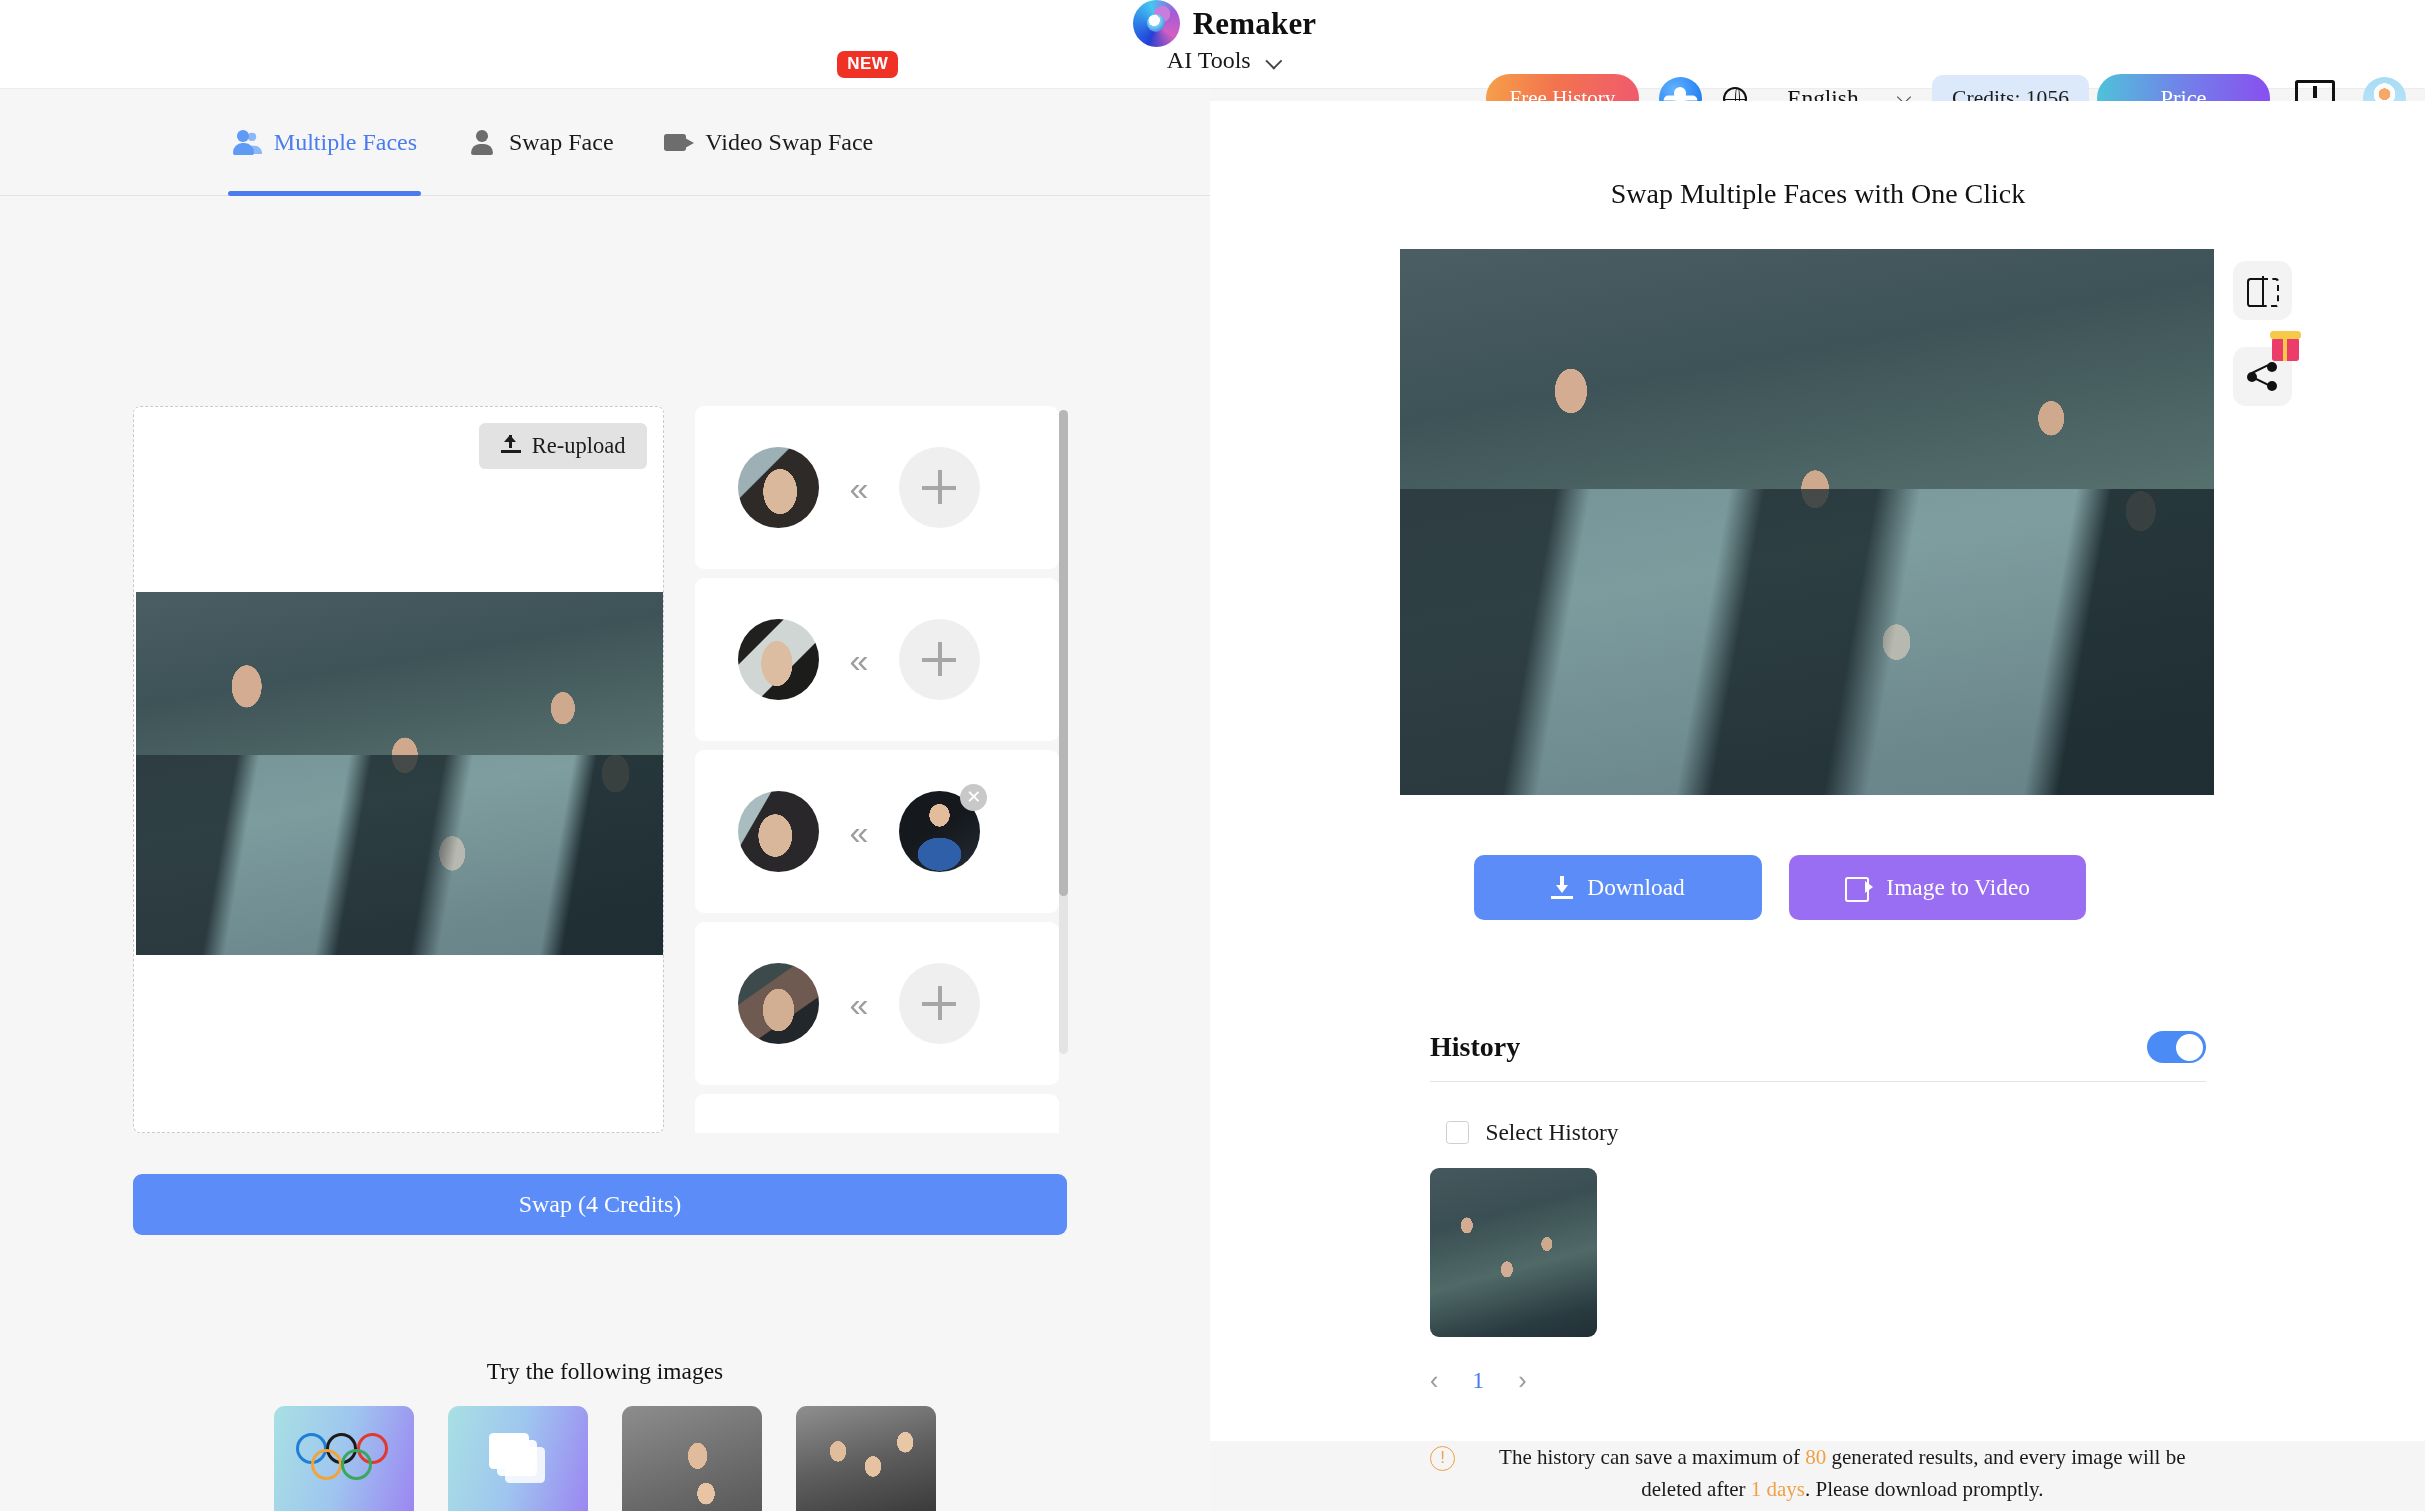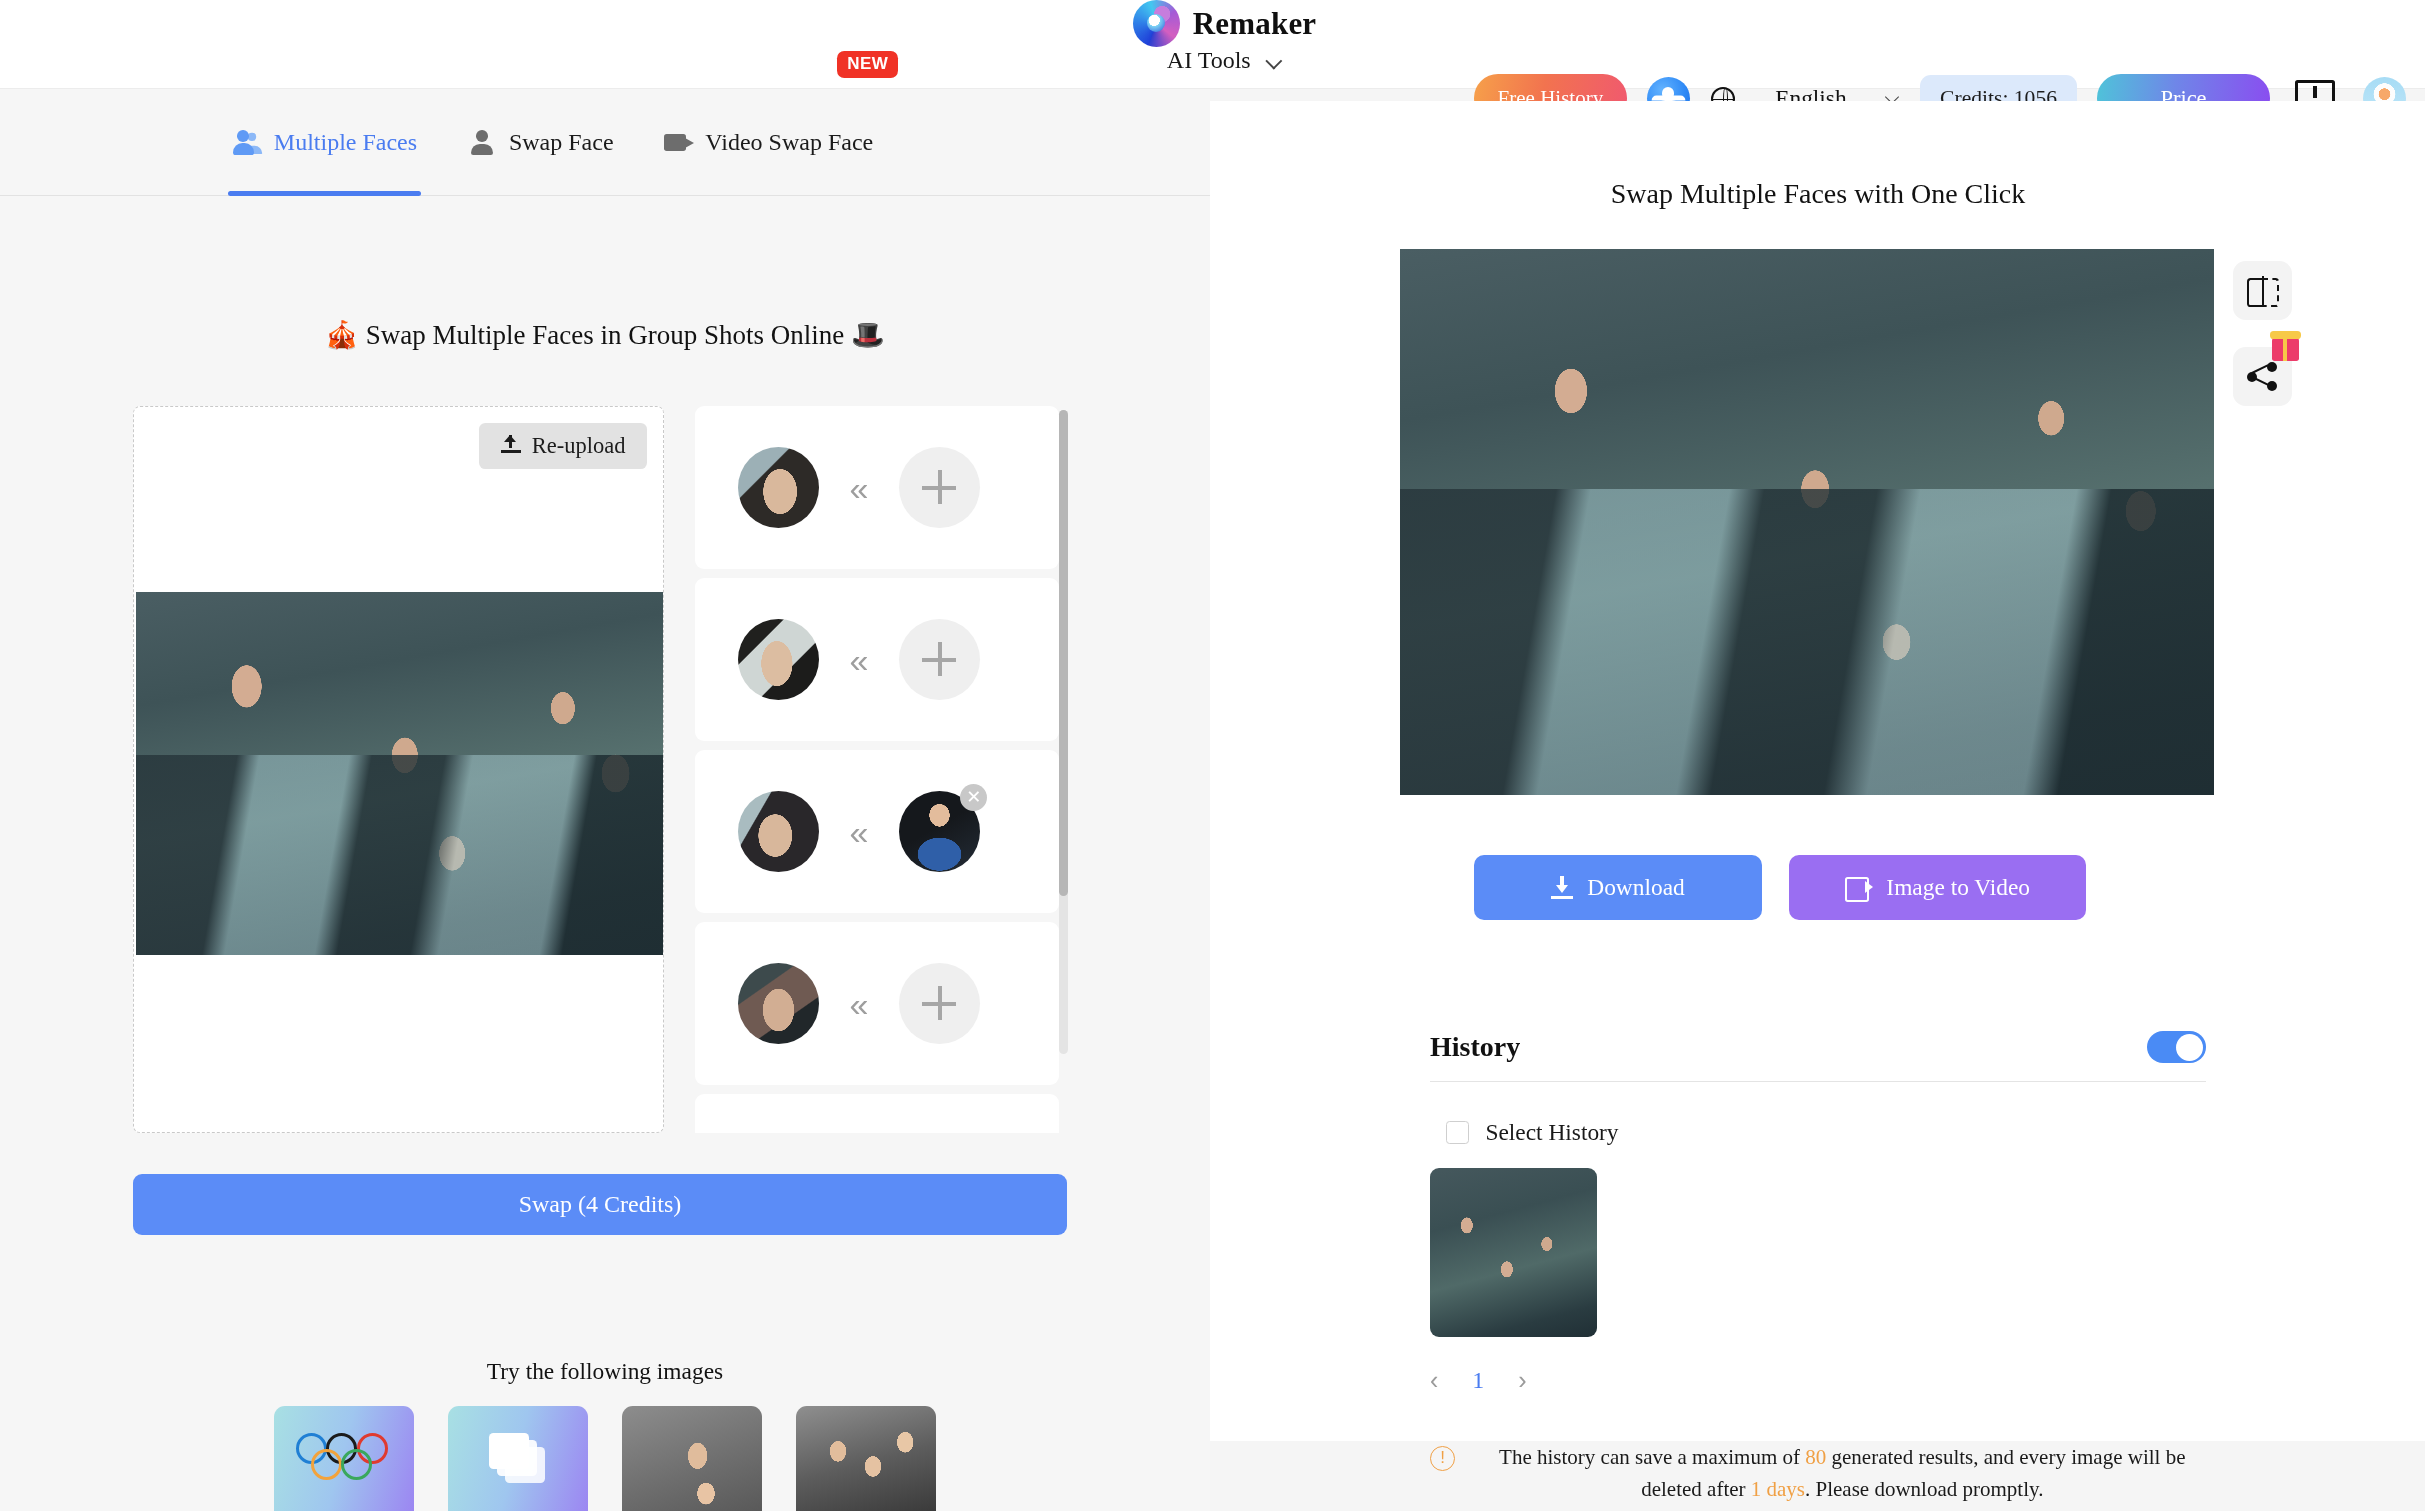--- a/index.html
+++ b/index.html
@@ -66,21 +66,21 @@
     position: relative; margin-right: 9px; flex: 0 0 auto;
   }
   .globe::before { content:""; position:absolute; left:-1.8px; top:10px; width:24px; height:1.8px; background:#111; }
   .globe::after { content:""; position:absolute; left:10px; top:-1.8px; width:2.7px; height:24px;
       border-radius:50%; border:1.8px solid #111; border-top:none; border-bottom:none; box-sizing:content-box; }
   .lang .chev { width: 10px; height: 10px; border-width: 1.8px; margin-left: 9px; }
 
   .credits-pill {
     height: 47px; padding: 0 20px; border-radius: 10.8px;
     background: #dce9fb; color: #1c1c1c; font-size: 21.6px;
-    display: flex; align-items: center; margin-right: 20px; white-space: nowrap;
+    display: flex; align-items: center; margin-right: 8px; white-space: nowrap;
   }
   .price-btn {
     height: 49px; width: 173px; border-radius: 24px; color: #fff; font-size: 22.5px;
     display: flex; align-items: center; justify-content: center; margin-right: 25px;
     background: linear-gradient(95deg, #4fc3d9 0%, #6f86e8 45%, #8a4df0 100%);
   }
   .feedback-icon { width: 41px; height: 41px; position: relative; margin-right: 27px; flex: 0 0 auto; }
   .feedback-icon .bub {
     position: absolute; left: 0; top: 1.8px; width: 40px; height: 31px;
     border: 3.6px solid #111; border-radius: 2.7px;
@@ -481,25 +481,20 @@
       <span class="tab-ico ico-person"></span>
       <span>Swap Face</span>
     </div>
     <div class="tab">
       <span class="tab-ico ico-video"></span>
       <span>Video Swap Face</span>
       <span class="new-badge">NEW</span>
     </div>
   </div>
 
-  <div class="page-heading">
-    <span class="emoji">🎪</span>
-    <span>Swap Multiple Faces in Group Shots Online</span>
-    <span class="emoji">🎩</span>
-  </div>
 
   <div class="upload-box">
     <div class="reupload">
       <span class="up-ico">
           <i class="up-arrow"></i>
         </span>
       <span>Re-upload</span>
     </div>
     <div class="src-photo">
       <div class="silh"></div>

